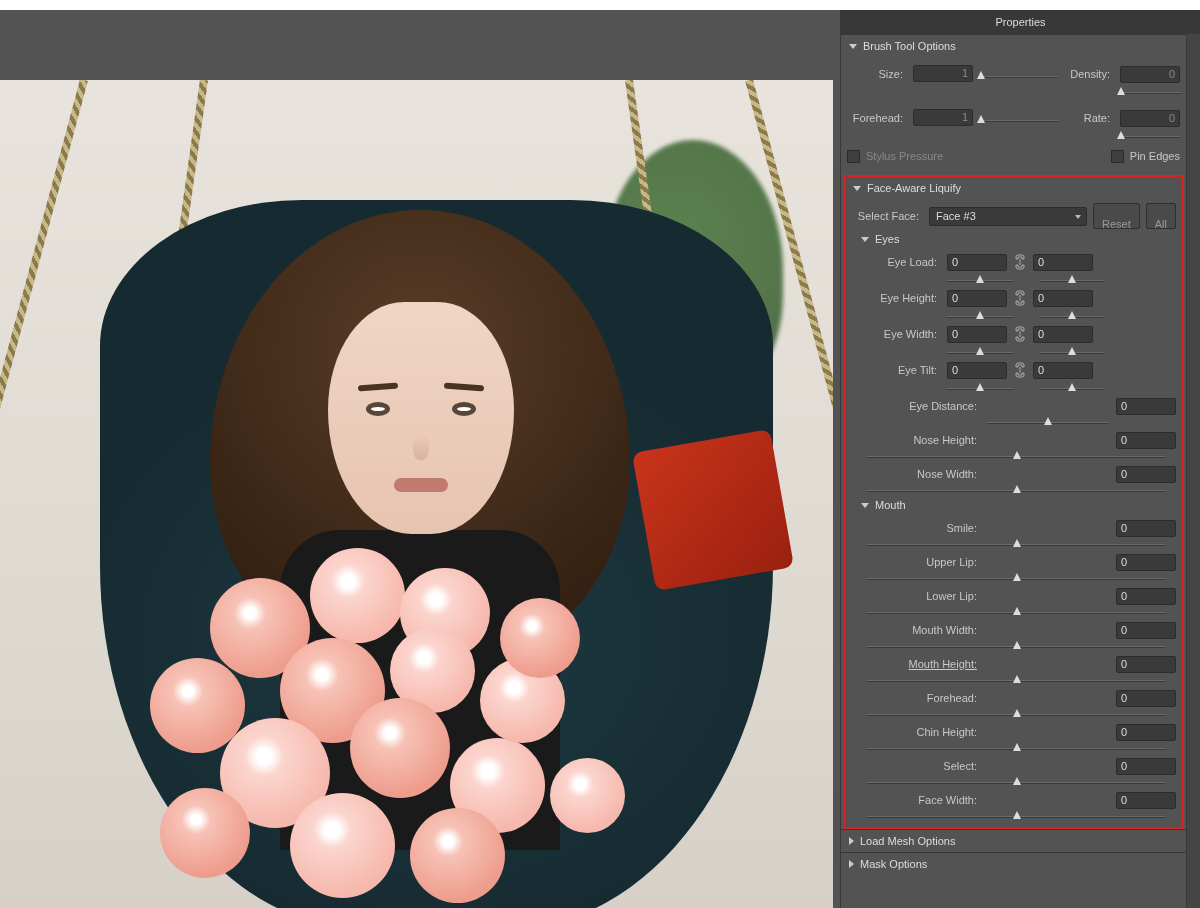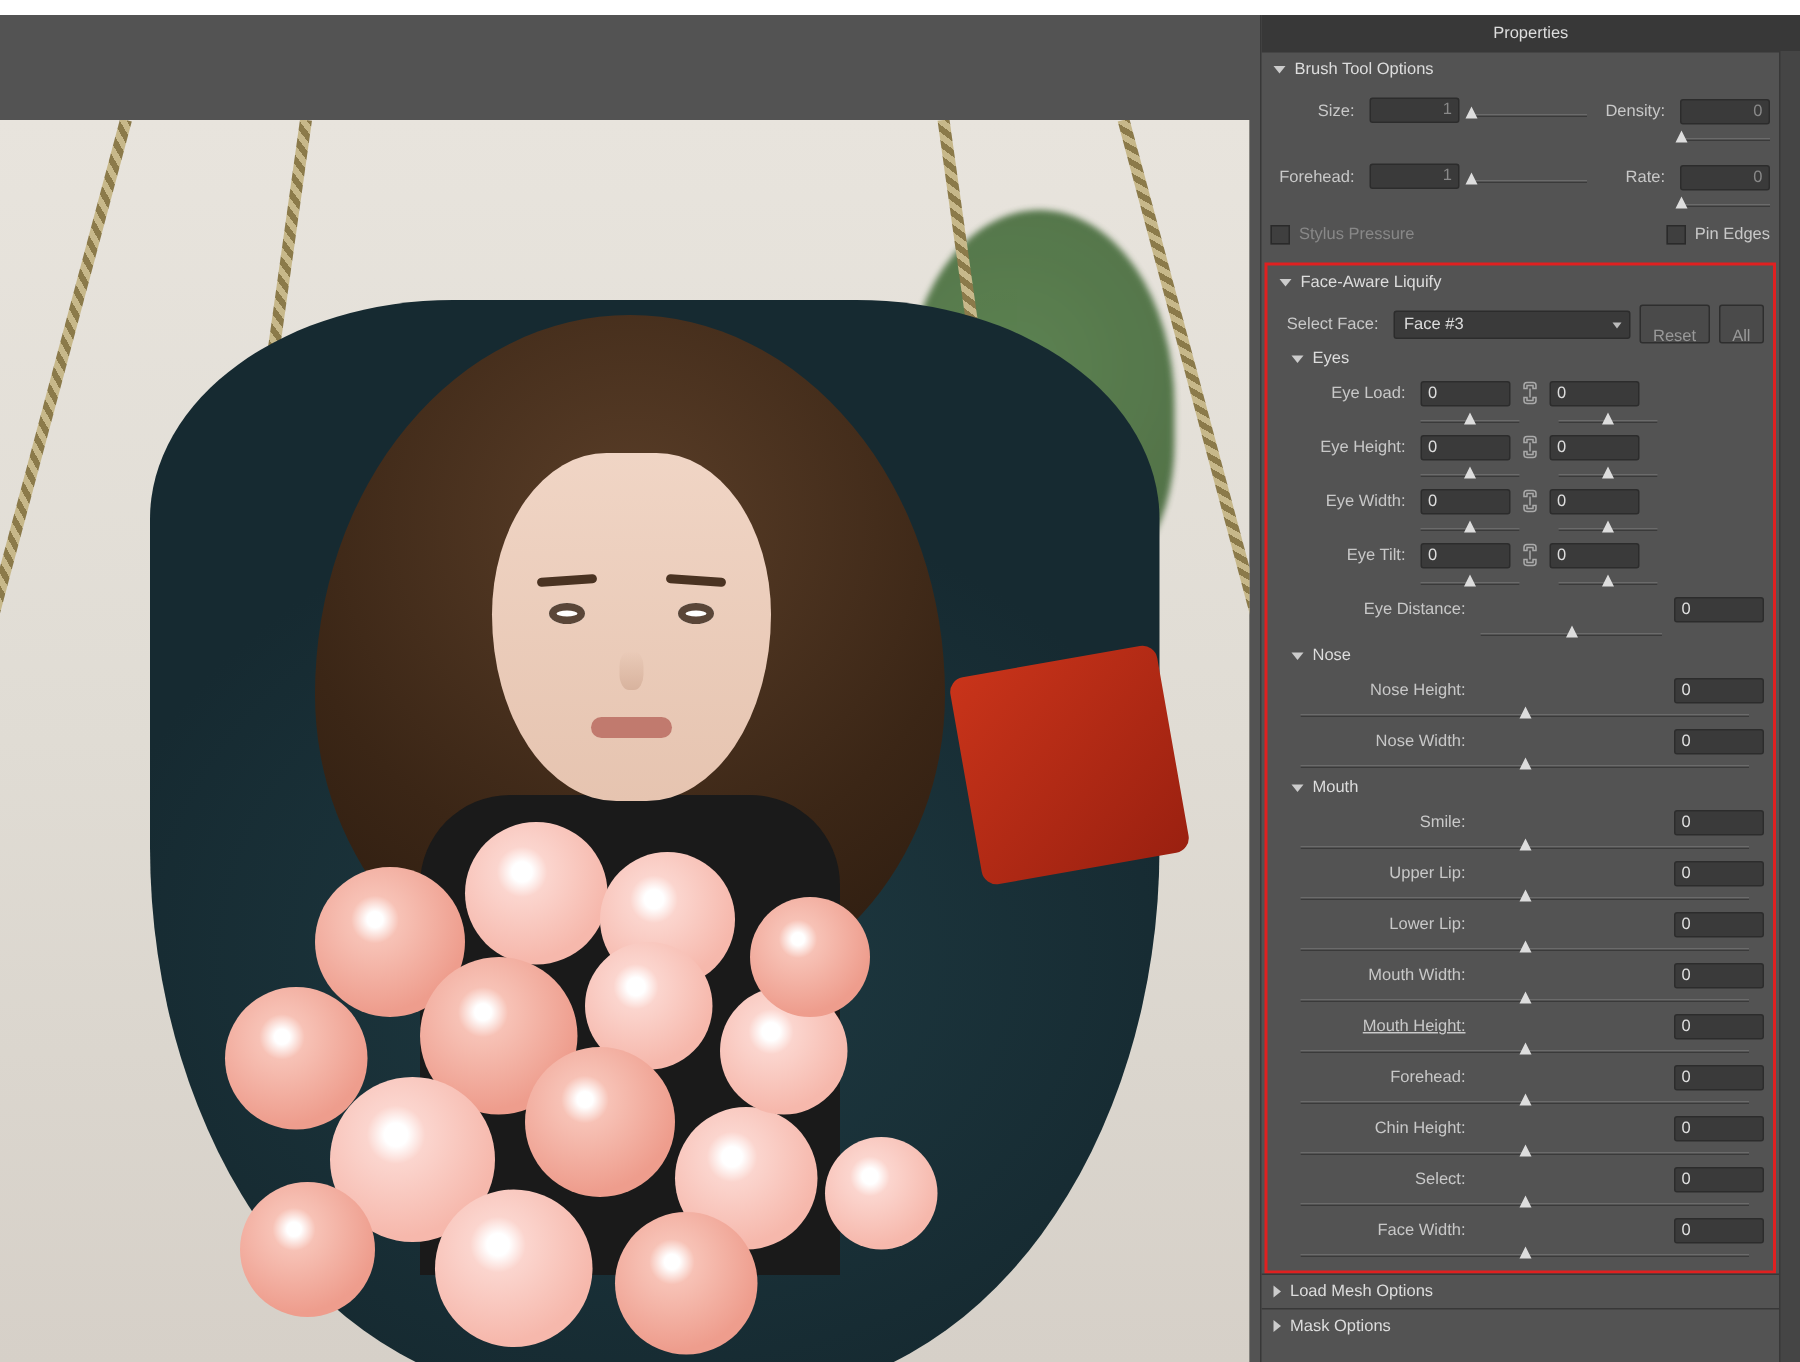--- a/index.html
+++ b/index.html
@@ -318,24 +318,20 @@
                 <div style="flex:1;">
                   <div class="slider-wrap">
                     <div class="slider-track"></div>
                     <div class="slider-thumb" style="left:50%;"></div>
                   </div>
                 </div>
                 <div style="width:62px;"></div>
               </div>
             </div>
 
-      <div class="sub-title">
-              <span class="tri down"></span>
-              <span>Nose</span>
-            </div>
       <div id="nose-rows">
               <div class="row">
                 <span class="label" style="width:130px;">Nose Height:</span>
                 <div style="flex:1;"></div>
                 <div class="numbox">0</div>
               </div>
               <div class="row" style="height:14px;margin-top:-6px;">
                 <span style="width:10px;"></span>
                 <div style="flex:1;">
                   <div class="slider-wrap">

